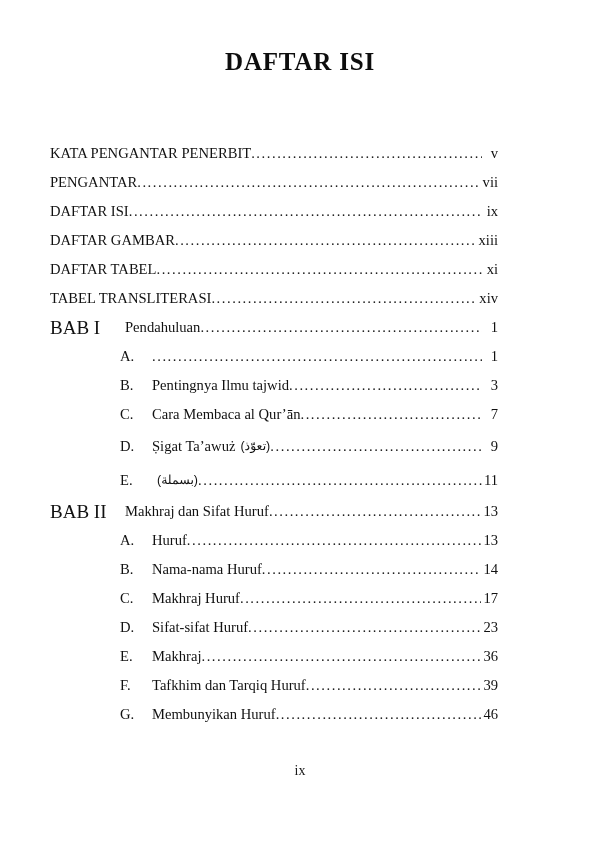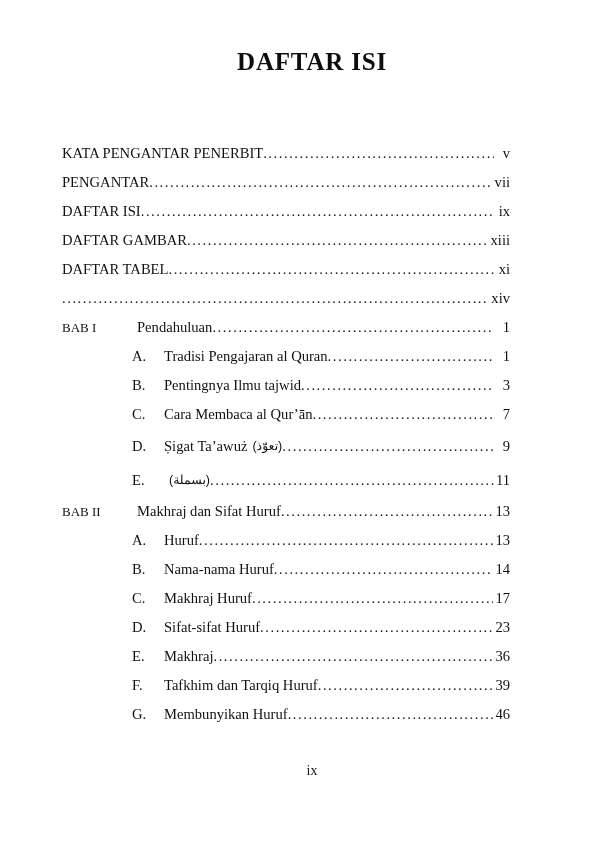--- a/index.html
+++ b/index.html
@@ -13,21 +13,20 @@
     position: relative;
     font-family: "Liberation Serif", "DejaVu Serif", serif;
     color: #111111;
     overflow: hidden;
   }
 
   .page {
     position: absolute;
     inset: 0;
     background: #ffffff;
-    margin-left: 12px;
   }
 
   
   .doc-title {
     position: absolute;
     top: 48px;
     left: 0;
     width: 600px;
     text-align: center;
     font-size: 25px;
@@ -57,21 +56,21 @@
 
   
   .toc-row.level-front .label {
     padding-left: 0;
   }
 
   
   .bab-tag {
     width: 75px;
     flex: 0 0 75px;
-    font-size: 13px;
+    font-size: 19px;
   }
 
   
   .letter {
     width: 32px;
     flex: 0 0 32px;
     margin-left: 70px;
     font-size: 14.6px;
   }
 
@@ -153,32 +152,32 @@
         <span class="label">DAFTAR GAMBAR</span>
         <span class="leader"></span>
         <span class="pageno">xiii</span>
       </div>
       <div class="toc-row level-front">
         <span class="label">DAFTAR TABEL</span>
         <span class="leader"></span>
         <span class="pageno">xi</span>
       </div>
       <div class="toc-row level-front">
+        <span class="label">TABEL TRANSLITERASI</span>
         <span class="leader"></span>
         <span class="pageno">xiv</span>
       </div>
       <div class="toc-row level-chapter">
         <span class="bab-tag">BAB I</span>
         <span class="label">Pendahuluan</span>
         <span class="leader"></span>
         <span class="pageno">1</span>
       </div>
       <div class="toc-row level-section">
         <span class="letter">A.</span>
-        <span class="label">Tradisi Pengajaran al Quran</span>
         <span class="leader"></span>
         <span class="pageno">1</span>
       </div>
       <div class="toc-row level-section">
         <span class="letter">B.</span>
         <span class="label">Pentingnya Ilmu tajwid</span>
         <span class="leader"></span>
         <span class="pageno">3</span>
       </div>
       <div class="toc-row level-section">

